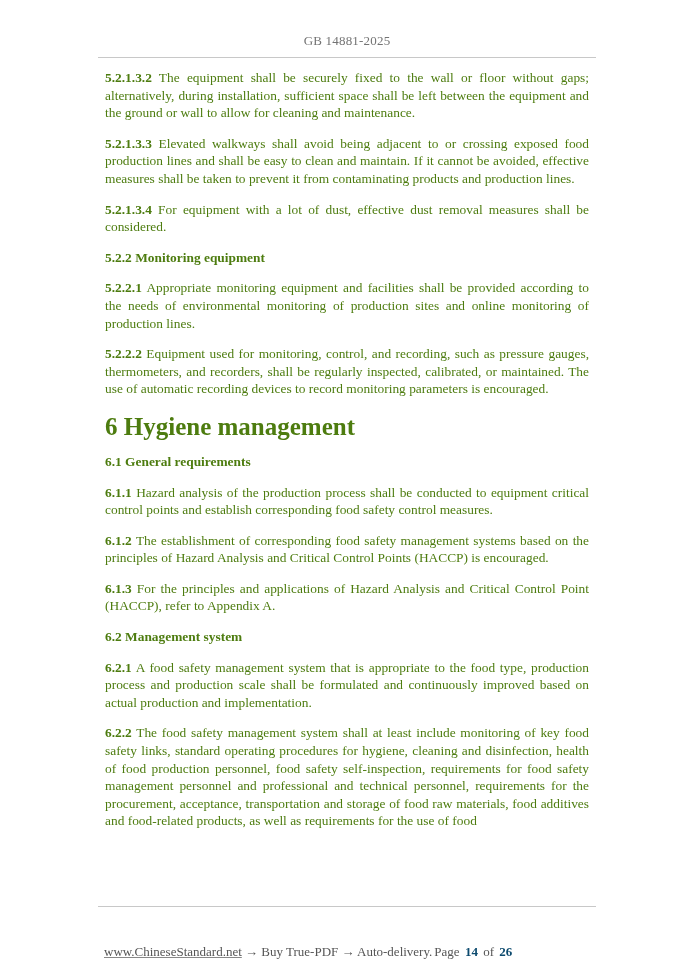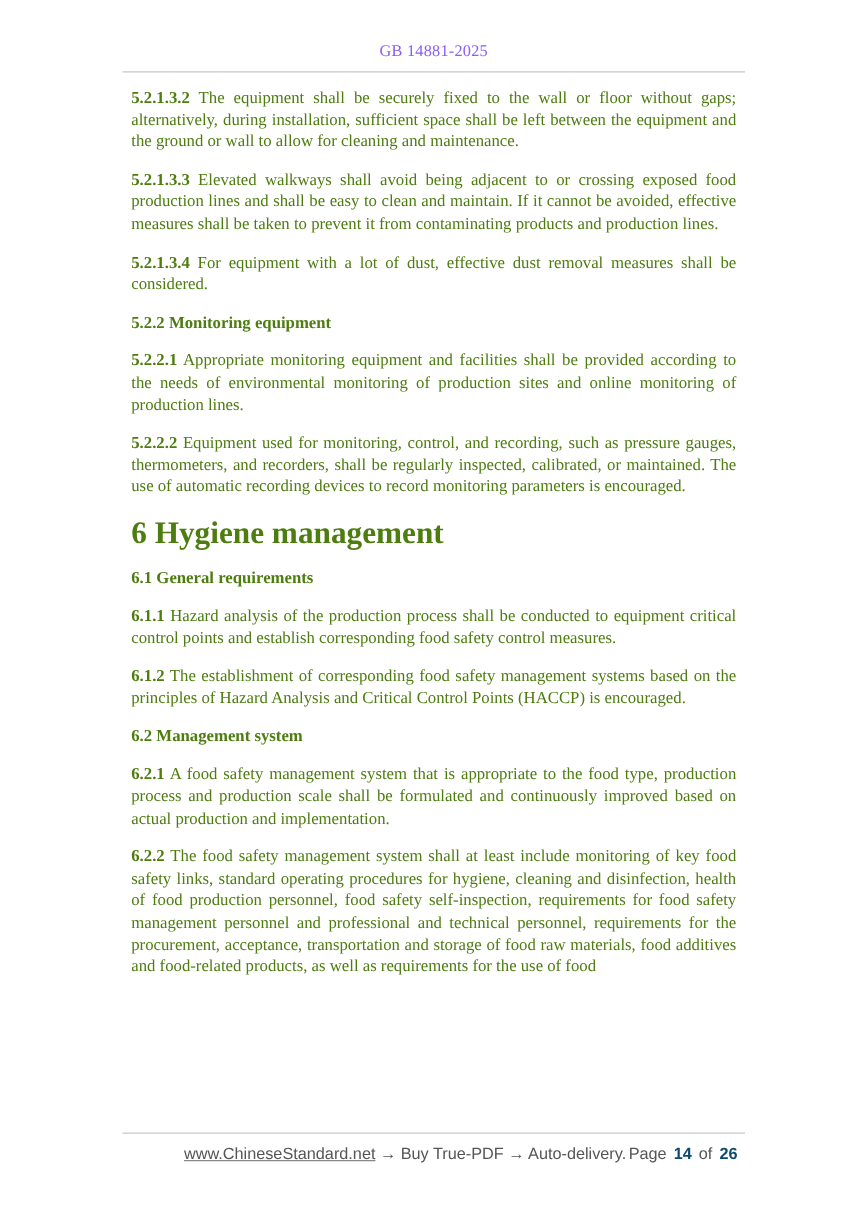--- a/index.html
+++ b/index.html
@@ -1,40 +1,40 @@
 <!DOCTYPE html>
 <html><head>
 <meta charset="utf-8">
 <style>
   html, body { margin: 0; padding: 0; background: #ffffff; }
   body { width: 693px; height: 980px; position: relative; overflow: hidden; }
   .page { position: absolute; left: 0; top: 0; width: 693px; height: 980px; background: #fff; }
   .header {
     position: absolute; left: 98px; top: 33px; width: 498px;
     text-align: center; font-family: "Liberation Serif", serif;
-    font-size: 13px; color: #8b5cf6; letter-spacing: 0.2px;
+    font-size: 13px; color: #737373; letter-spacing: 0.2px;
   }
   .header-rule {
     position: absolute; left: 98px; top: 57px; width: 498px; height: 1px; background: #c8c8c8;
   }
   .content {
     position: absolute; left: 105px; top: 69px; width: 484px;
     font-family: Liberation Serif, serif; font-size: 13.4px; line-height: 17.6px; color: #4d7c0f;
   }
   .para { text-align: justify; margin: 0 0 13px 0; }
   .para b { font-weight: bold; }
   .subhead { font-weight: bold; margin: 0 0 13px 0; }
   .h1 { font-weight: bold; font-size: 25px; line-height: 24px; margin: 17px 0 14px 0; }
   .footer-rule {
     position: absolute; left: 98px; top: 906px; width: 498px; height: 1px; background: #c8c8c8;
   }
   .footer {
-    position: absolute; left: 104px; top: 915px; width: 486px;
-    font-family: Liberation Sans, sans-serif; font-size: 13px; color: #555;
-    display: flex; justify-content: flex-end; align-items: baseline;
+    position: absolute; left: 104px; top: 944px; width: 486px;
+    font-family: Liberation Serif, serif; font-size: 13px; color: #555;
+    display: flex; justify-content: flex-start; align-items: baseline;
   }
   .footer a { color: #555; text-decoration: underline; text-decoration-color: #888; }
   .footer .pg b { color: #0c4a6e; font-weight: bold; }
   .footer .pg span { margin: 10px 2px; }
 </style>
 </head>
 <body>
 
 <div class="page">
   <div class="header">GB 14881-2025</div>
@@ -44,20 +44,21 @@
       <div class="para"><b>5.2.1.3.2</b> <span>The equipment shall be securely fixed to the wall or floor without gaps; alternatively, during installation, sufficient space shall be left between the equipment and the ground or wall to allow for cleaning and maintenance.</span></div>
       <div class="para"><b>5.2.1.3.3</b> <span>Elevated walkways shall avoid being adjacent to or crossing exposed food production lines and shall be easy to clean and maintain. If it cannot be avoided, effective measures shall be taken to prevent it from contaminating products and production lines.</span></div>
       <div class="para"><b>5.2.1.3.4</b> <span>For equipment with a lot of dust, effective dust removal measures shall be considered.</span></div>
       <div class="subhead">5.2.2 Monitoring equipment</div>
       <div class="para"><b>5.2.2.1</b> <span>Appropriate monitoring equipment and facilities shall be provided according to the needs of environmental monitoring of production sites and online monitoring of production lines.</span></div>
       <div class="para"><b>5.2.2.2</b> <span>Equipment used for monitoring, control, and recording, such as pressure gauges, thermometers, and recorders, shall be regularly inspected, calibrated, or maintained. The use of automatic recording devices to record monitoring parameters is encouraged.</span></div>
       <div class="h1">6 Hygiene management</div>
       <div class="subhead">6.1 General requirements</div>
       <div class="para"><b>6.1.1</b> <span>Hazard analysis of the production process shall be conducted to equipment critical control points and establish corresponding food safety control measures.</span></div>
       <div class="para"><b>6.1.2</b> <span>The establishment of corresponding food safety management systems based on the principles of Hazard Analysis and Critical Control Points (HACCP) is encouraged.</span></div>
+      <div class="para"><b>6.1.3</b> <span>For the principles and applications of Hazard Analysis and Critical Control Point (HACCP), refer to Appendix A.</span></div>
       <div class="subhead">6.2 Management system</div>
       <div class="para"><b>6.2.1</b> <span>A food safety management system that is appropriate to the food type, production process and production scale shall be formulated and continuously improved based on actual production and implementation.</span></div>
       <div class="para"><b>6.2.2</b> <span>The food safety management system shall at least include monitoring of key food safety links, standard operating procedures for hygiene, cleaning and disinfection, health of food production personnel, food safety self-inspection, requirements for food safety management personnel and professional and technical personnel, requirements for the procurement, acceptance, transportation and storage of food raw materials, food additives and food-related products, as well as requirements for the use of food</span></div>
     </div>
 
   <div class="footer-rule"></div>
   <div class="footer">
     <span>
       <a>www.ChineseStandard.net</a><span> → Buy True-PDF → Auto-delivery.</span>
     </span>

